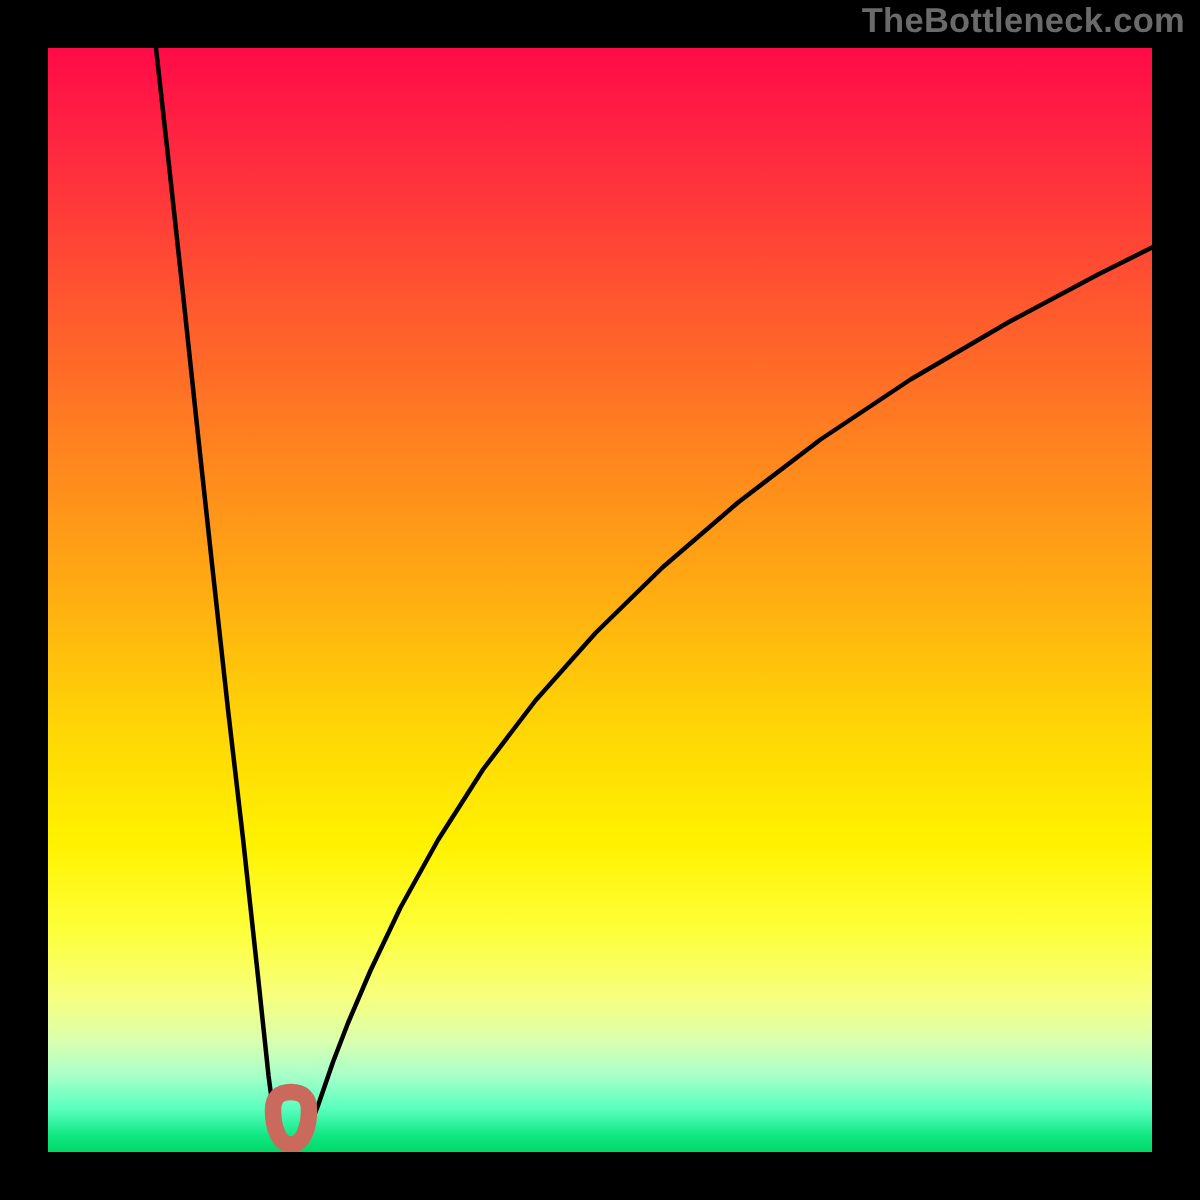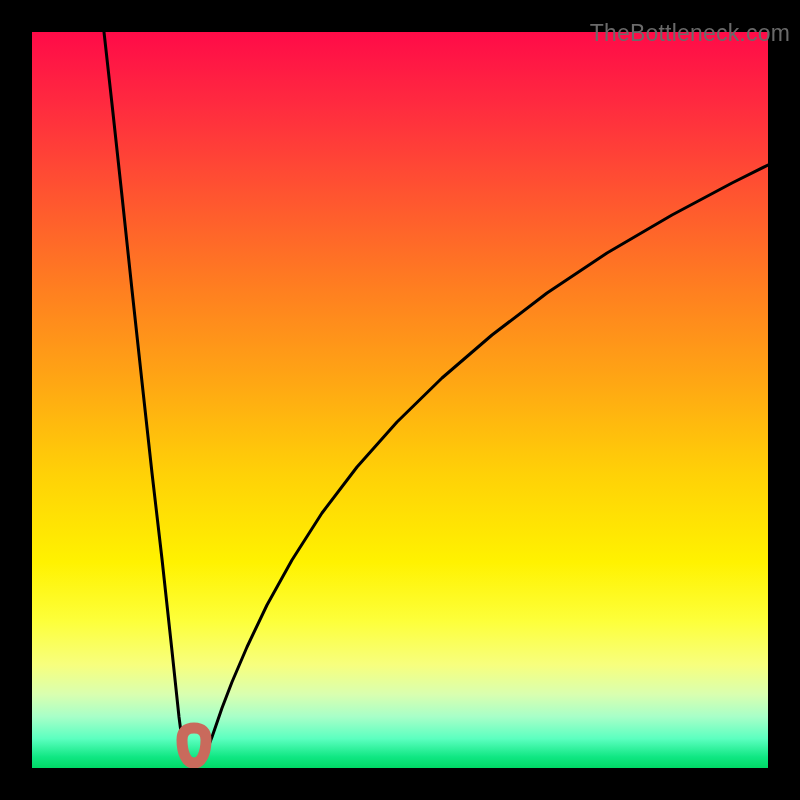--- a/index.html
+++ b/index.html
@@ -46,25 +46,25 @@
       #f7ff7e 86%,
       #d9ffb0 90%,
       #a8ffc8 93%,
       #5cffc0 96%,
       #10e783 98.5%,
       #00d966 100%
     );
   }
   .watermark {
     position: absolute;
-    top: 20px;
+    top: 0;
     right: 10px;
     color: #6a6a6a;
     font-size: 23px;
-    font-weight: 400;
+    font-weight: 700;
     letter-spacing: 0.2px;
     user-select: none;
   }
   svg.curves {
     position: absolute;
     left: 0; top: 0;
     width: 100%; height: 100%;
   }
 </style>
 </head>

